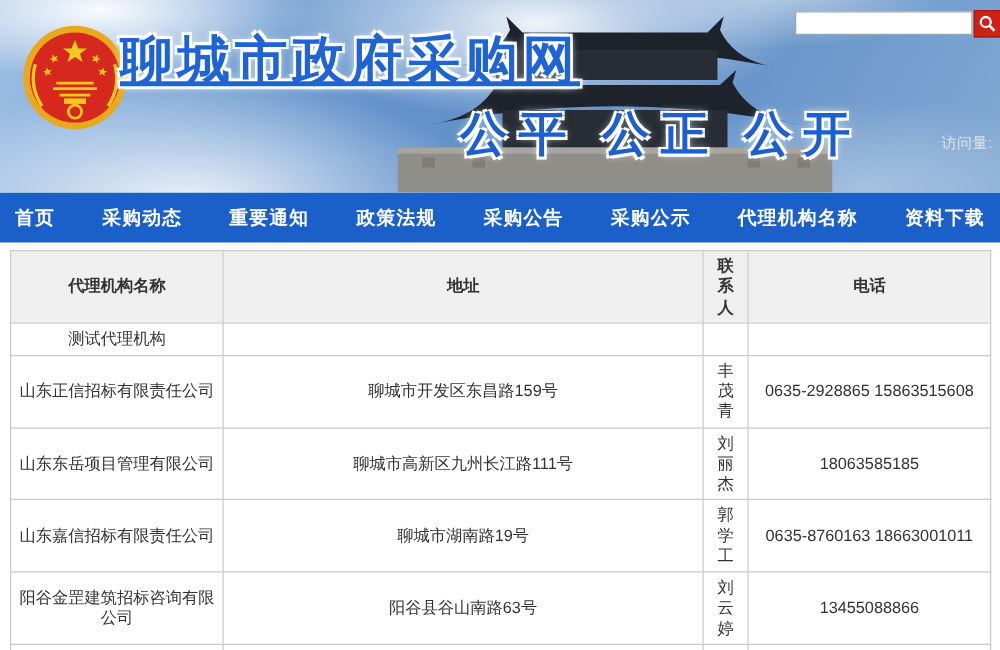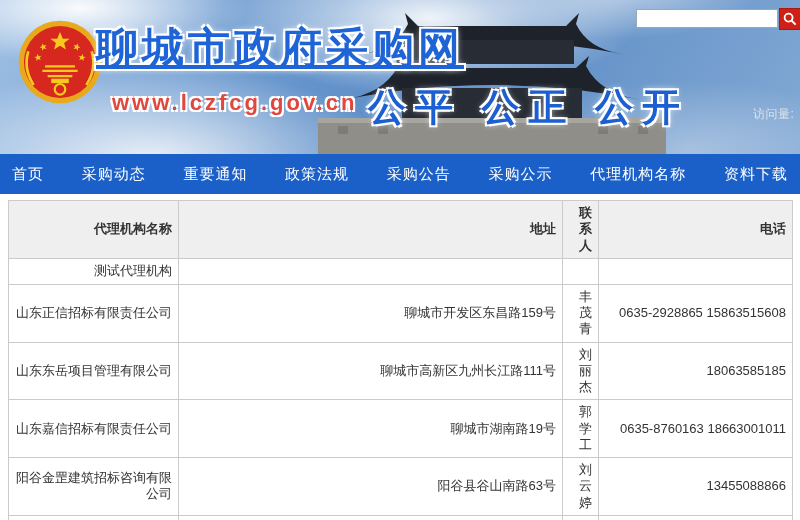--- a/index.html
+++ b/index.html
@@ -31,28 +31,28 @@
   .search-input { width:142px; height:19px; border:1px solid #9aa7b5; background:#fff;
     font-size:12px; padding:0 4px; outline:none; }
   .search-btn { width:22px; height:22px; margin-left:1px; margin-top:-1px; background:#cf2016;
     border:1px solid #a81910; display:flex; align-items:center; justify-content:center; cursor:pointer; }
   .visits { position:absolute; left:710px; top:106px; font-size:12px; color:#dde4ec; white-space:nowrap; }
   .visits span { letter-spacing:.5px;margin-left:43px; }
 
   
   .nav { width:800px; height:40px; background:#1a60c8; display:flex; align-items:center;
     justify-content:space-between; padding:0 10px; }
-  .nav-item { color:#fff; font-size:15px; font-weight:normal; white-space:nowrap;
+  .nav-item { color:#fff; font-size:15px; font-weight:bold; white-space:nowrap;
     letter-spacing:1px; cursor:pointer; padding:0 2px; }
 
   
   .content { padding:6px 8px 0 8px; }
   table { width:784px; border-collapse:collapse; table-layout:fixed; }
   col.c1{width:170px;} col.c2{width:384px;} col.c3{width:36px;} col.c4{width:194px;}
-  th,td { border:1px solid #cbcbcb; font-size:13px; color:#333; text-align:right;
+  th,td { border:1px solid #cbcbcb; font-size:13px; color:#333; text-align:center;
     padding:4px 6px; vertical-align:middle; line-height:1.25; overflow:hidden; word-break:break-all; }
   th { background:#efefef; font-weight:bold; }
   tr.data-row td { height:35px; }
   tr.first-row td { height:26px;margin-top:24px; }
 </style>
 </head>
 <body>
 
 <div class="banner">
 
@@ -80,21 +80,20 @@
     <use href="#st" transform="translate(25,45) scale(0.42) rotate(-10)" fill="#f7c91e"></use>
     <use href="#st" transform="translate(69,33) scale(0.42) rotate(20)" fill="#f7c91e"></use>
     <use href="#st" transform="translate(75,45) scale(0.42) rotate(10)" fill="#f7c91e"></use>
     <path d="M30 60 H70 M33 55 H67 M36 66 H64" stroke="#f7c91e" stroke-width="2.5" fill="none"></path>
     <rect x="40" y="69" width="20" height="5" fill="#f7c91e"></rect>
     <circle cx="50" cy="81" r="6" fill="none" stroke="#f7c91e" stroke-width="2.5"></circle>
     <path d="M14 38 Q8 58 20 76 M86 38 Q92 58 80 76" stroke="#f7c91e" stroke-width="3" fill="none"></path>
   </svg>
 
   <div class="site-title">聊城市政府采购网</div>
-  <div class="site-url">www.lczfcg.gov.cn</div>
   <div class="slogan">公平 公正 公开</div>
 
   <div class="searchbar">
     <input class="search-input" type="text" placeholder="" style="">
     <div class="search-btn">
       <svg width="14" height="14" viewBox="0 0 14 14">
         <circle cx="5.6" cy="5.6" r="4" fill="none" stroke="#fff" stroke-width="1.8"></circle>
         <line x1="8.6" y1="8.6" x2="12.6" y2="12.6" stroke="#fff" stroke-width="2"></line>
       </svg>
     </div>

